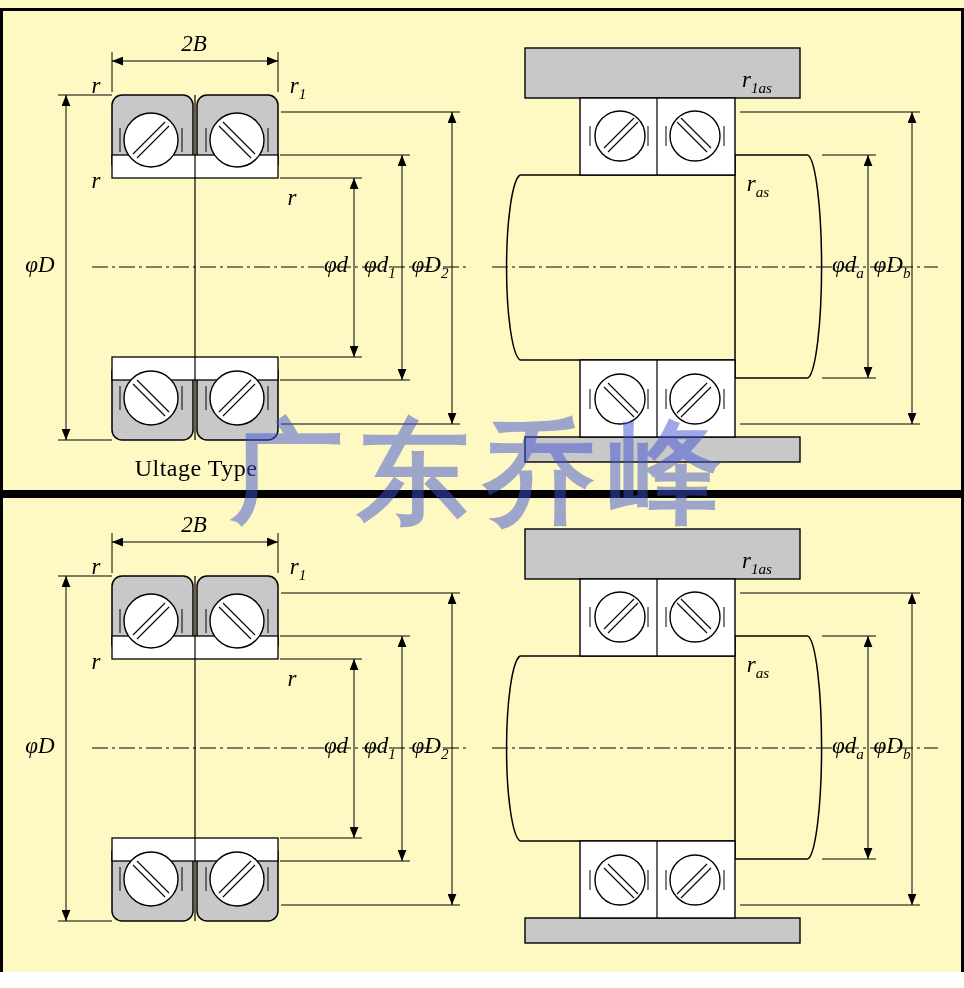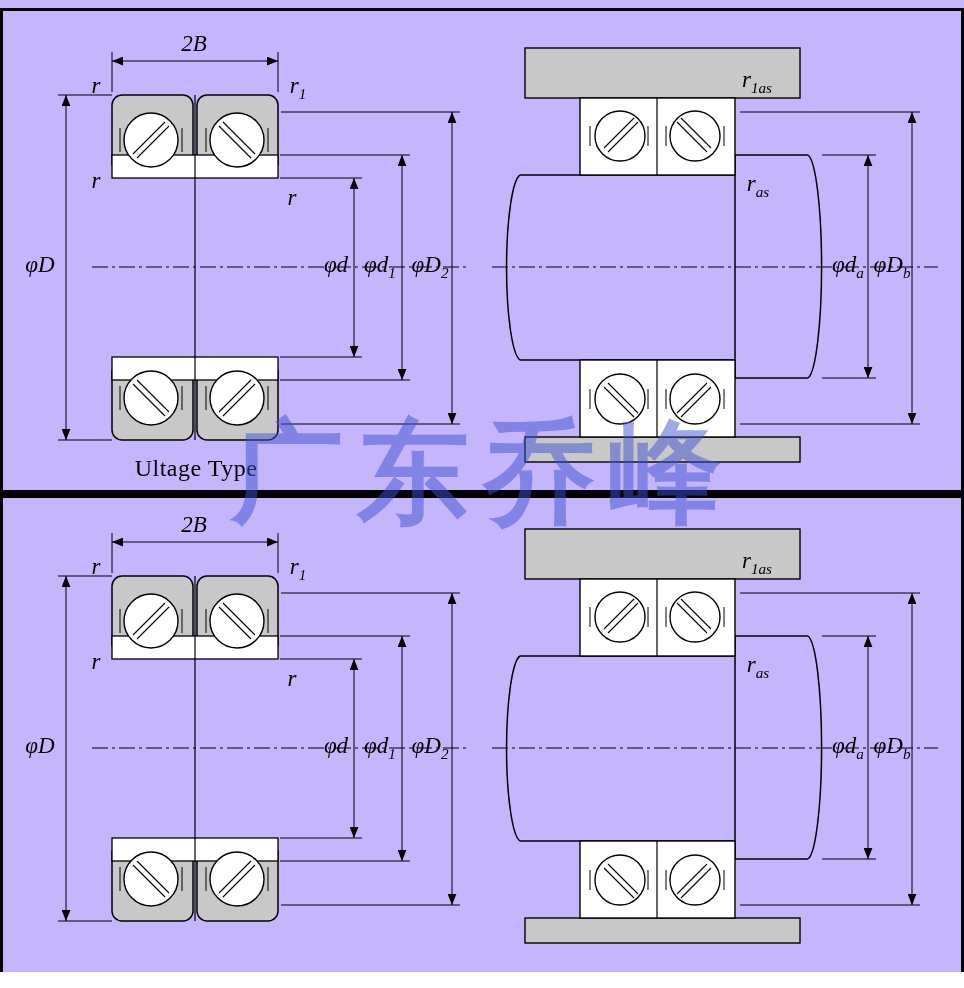--- a/index.html
+++ b/index.html
@@ -1,16 +1,16 @@
 <!DOCTYPE html>
 <html><head>
 <meta charset="utf-8">
 <style>
   html,body{margin:0;padding:0;background:#fff;}
-  .page{position:relative;width:964px;height:972px;background:#c4b5fd;overflow:hidden;
+  .page{position:relative;width:964px;height:972px;background:#fef9c3;overflow:hidden;
         font-family:"Liberation Serif",serif;text-decoration:underline;}
   .page svg{position:absolute;left:0;top:0;}
   .lbl{position:absolute;transform:translate(-50%,-50%);white-space:nowrap;z-index:5;
        font:italic 23px "Liberation Serif",serif;color:#000;}
   .lbl sub{font-size:0.66em;}
   .caption{font-style:normal;font-size:24px;letter-spacing:0.5px;}
   .watermark{position:absolute;left:483px;top:473px;transform:translate(-50%,-50%);
        font-family:"DejaVu Sans",sans-serif;font-weight:700;font-size:112px;
        letter-spacing:14px;color:rgba(62,82,210,0.5);white-space:nowrap;z-index:10;text-align:right;}
 </style>

